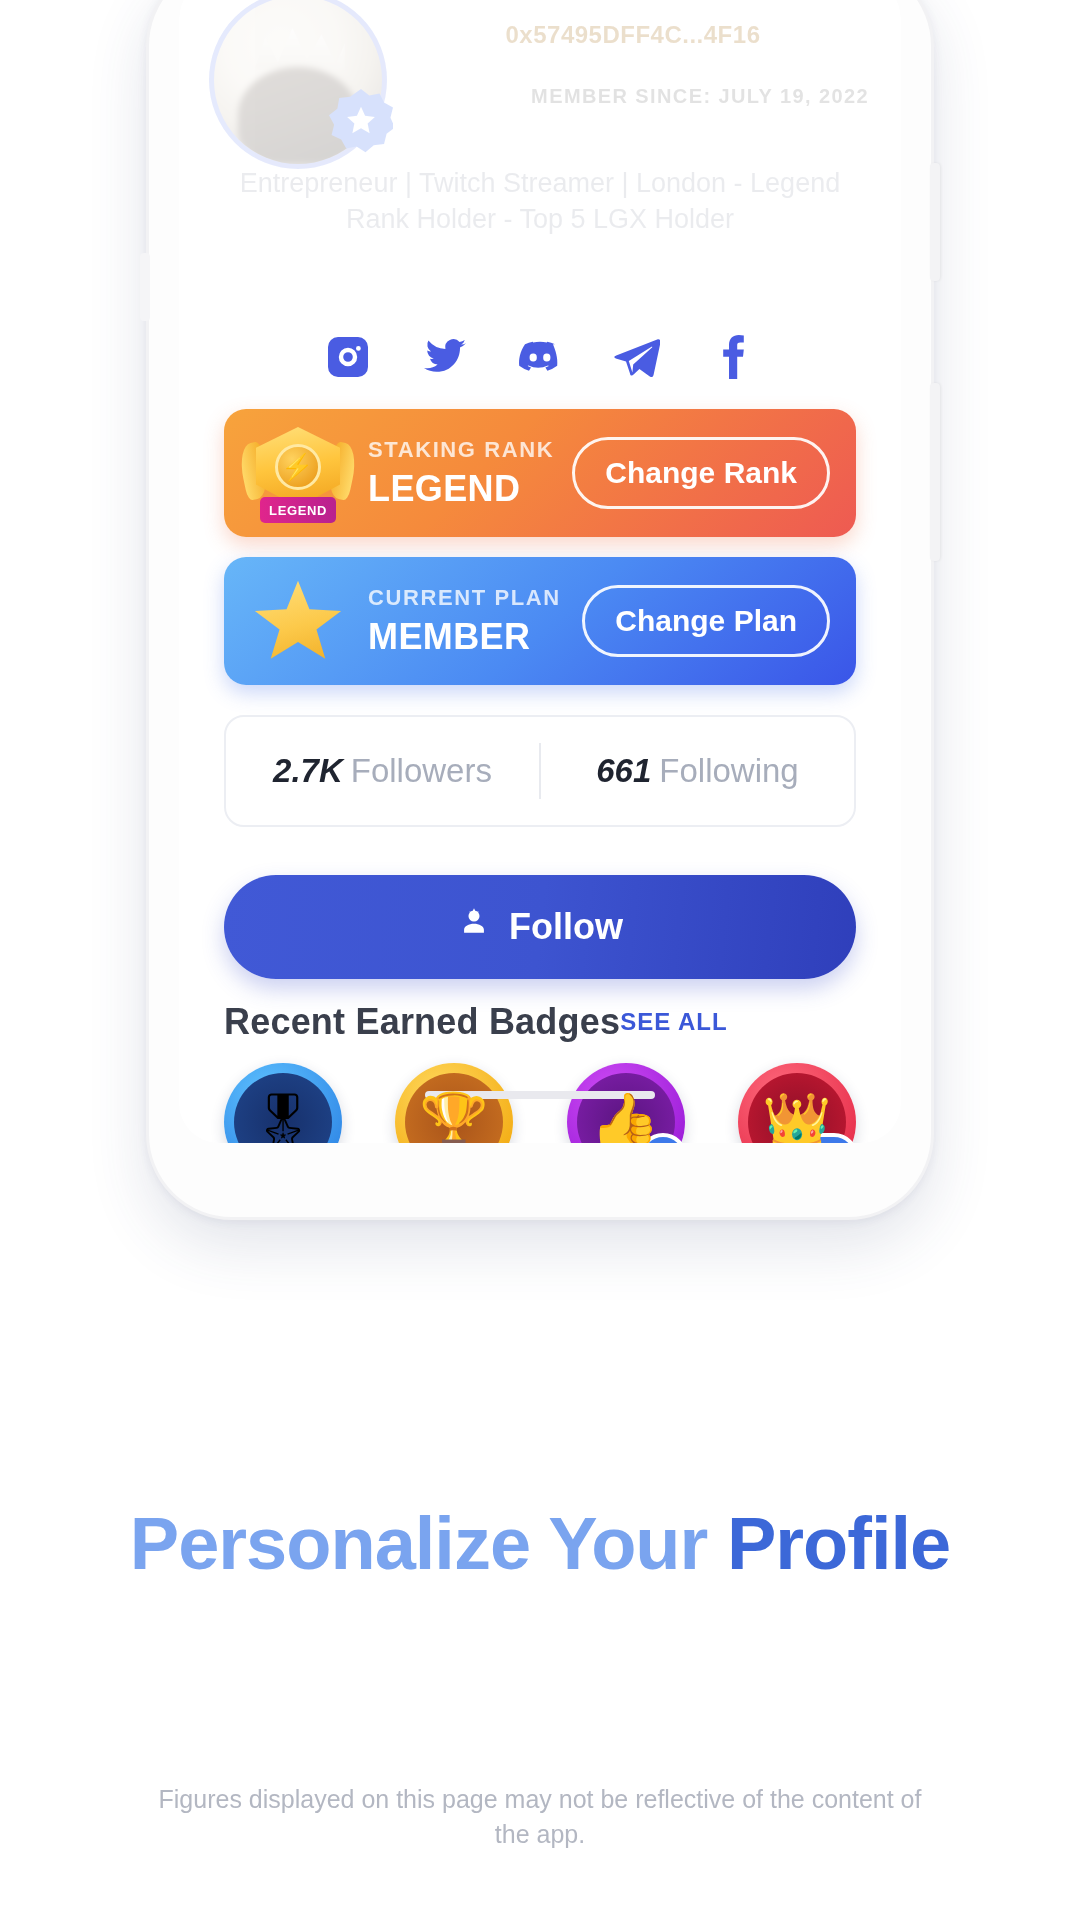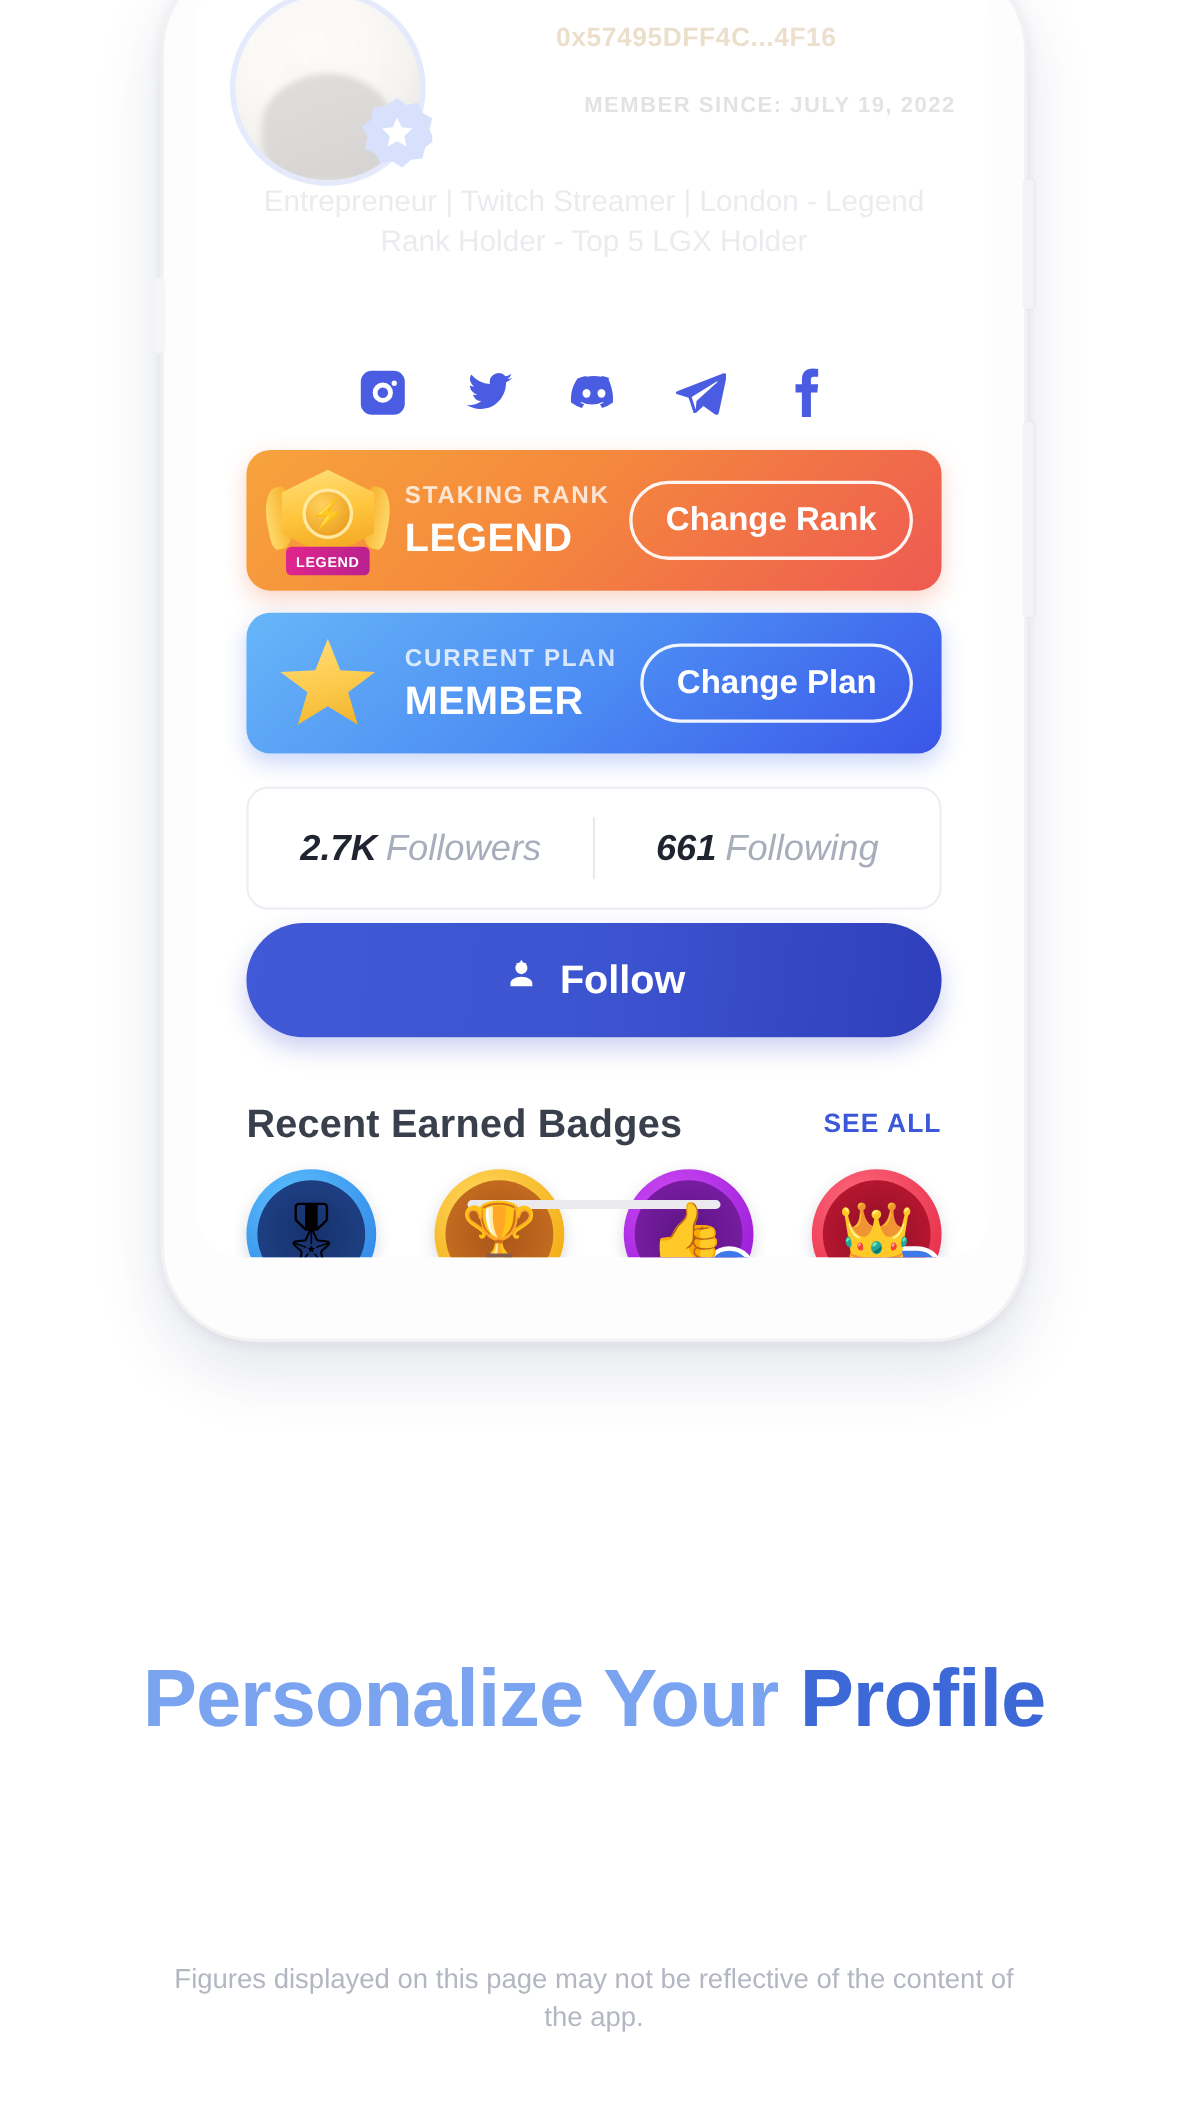--- a/index.html
+++ b/index.html
@@ -148,38 +148,38 @@
     filter: drop-shadow(0 3px 3px rgba(0,0,0,.12)); }
 
   
   .stats {
     position:absolute; left:45px; right:45px; top: 752px; height: 112px;
     border: 2px solid #eceef3; border-radius: 20px;
     display:flex; align-items:center; background:#fff;
   }
   .stat { flex:1; text-align:center; font-size: 33px; }
   .stat b { color:#1f2430; font-weight:800;font-style:italic; }
-  .stat span { color:#a7adbb; font-weight:400; margin-left:8px;font-style:italic; }
+  .stat span { color:#a7adbb; font-weight:400; margin-left:8px; }
   .stat-div { width:2px; height:56px; background:#e8eaef; }
 
   
   .follow {
-    position:absolute; left:45px; right:45px; top: 876px; height: 104px;
+    position:absolute; left:45px; right:45px; top: 912px; height: 104px;
     background: linear-gradient(96deg,#4159d6 0%, #3d54d0 50%, #2f3fbb 100%);
     border-radius: 54px; color:#fff;
     display:flex; align-items:center; justify-content:center; gap: 18px;
     font-size: 36px; font-weight: 700;
     box-shadow: 0 10px 22px rgba(55,75,200,.26);
   }
   .follow svg { width: 34px; height: 34px; fill:#fff; }
 
   
   .badges-head {
     position:absolute; left:45px; right:45px; top: 1038px;
-    display:flex; align-items:center; justify-content:space-between;
+    display:flex; align-items:center; justify-content:flex-start;
   }
   .badges-title { font-size: 36px; font-weight: 800; color:#3a3f4c; letter-spacing:.2px; }
   .see-all { font-size: 24px; font-weight: 700; letter-spacing:1px; color:#3b58d8; }
 
   .badges-row {
     position:absolute; left:45px; right:45px; top: 1100px;
     display:flex; justify-content:space-between; align-items:flex-start;
   }
   .badge { width: 118px; height: 118px; border-radius:50%; position:relative;
            display:flex; align-items:center; justify-content:center; font-size:56px; line-height:1;

